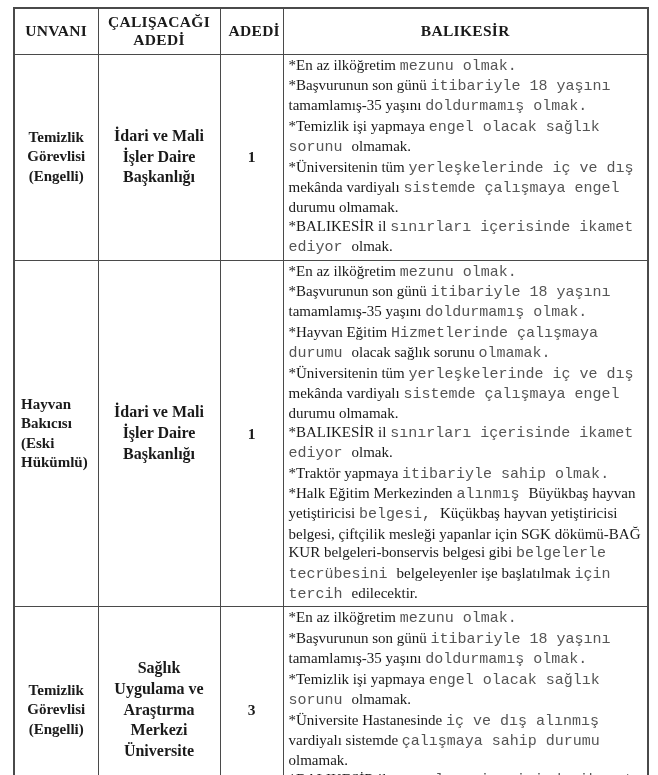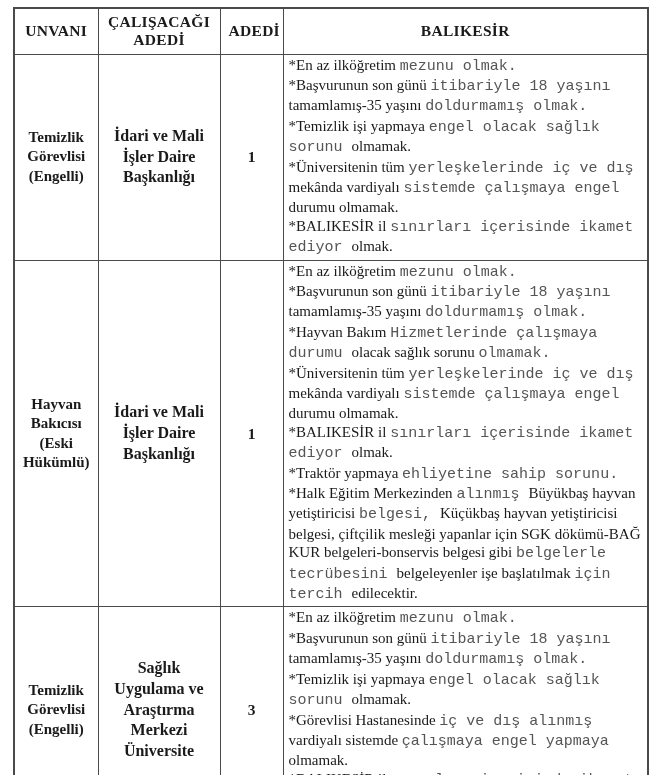--- a/index.html
+++ b/index.html
@@ -52,21 +52,21 @@
 
   td.unvani{
     font-weight:bold;
     font-size:15px;
     text-align:center;
     vertical-align:middle;
     line-height:1.3;
     padding:0 6px;
     color:var(--text-dark);
   }
-  td.unvani.align-left{text-align:center;padding-left:6px;}
+  td.unvani.align-left{text-align:left;padding-left:6px;}
   td.birim{
     font-weight:bold;
     font-size:16px;
     text-align:center;
     vertical-align:middle;
     line-height:1.3;
     padding:0 10px;
     color:var(--text-dark);
   }
   td.adedi{
@@ -119,34 +119,34 @@
             <div class="req"><span class="seg b">*BALIKESİR il </span><span class="seg r">sınırları içerisinde ikamet ediyor </span><span class="seg b">olmak.</span></div>
           </td>
         </tr>
         <tr>
           <td class="unvani align-left">Hayvan Bakıcısı (Eski Hükümlü)</td>
           <td class="birim">İdari ve Mali İşler Daire Başkanlığı</td>
           <td class="adedi">1</td>
           <td class="aciklamalar">
             <div class="req"><span class="seg b">*En az ilköğretim </span><span class="seg r">mezunu olmak.</span></div>
             <div class="req"><span class="seg b">*Başvurunun son günü </span><span class="seg r">itibariyle 18 yaşını </span><span class="seg b">tamamlamış-35 yaşını </span><span class="seg r">doldurmamış olmak.</span></div>
-            <div class="req"><span class="seg b">*Hayvan Bakım </span><span class="seg r">Hizmetlerinde çalışmaya durumu </span><span class="seg b">olacak sağlık sorunu </span><span class="seg r">olmamak.</span></div>
+            <div class="req"><span class="seg b">*Hayvan Eğitim </span><span class="seg r">Hizmetlerinde çalışmaya durumu </span><span class="seg b">olacak sağlık sorunu </span><span class="seg r">olmamak.</span></div>
             <div class="req"><span class="seg b">*Üniversitenin tüm </span><span class="seg r">yerleşkelerinde iç ve dış </span><span class="seg b">mekânda vardiyalı </span><span class="seg r">sistemde çalışmaya engel </span><span class="seg b">durumu olmamak.</span></div>
             <div class="req"><span class="seg b">*BALIKESİR il </span><span class="seg r">sınırları içerisinde ikamet ediyor </span><span class="seg b">olmak.</span></div>
-            <div class="req"><span class="seg b">*Traktör yapmaya </span><span class="seg r">ehliyetine sahip sorunu.</span></div>
+            <div class="req"><span class="seg b">*Traktör yapmaya </span><span class="seg r">itibariyle sahip olmak.</span></div>
             <div class="req"><span class="seg b">*Halk Eğitim Merkezinden </span><span class="seg r">alınmış </span><span class="seg b">Büyükbaş hayvan yetiştiricisi </span><span class="seg r">belgesi, </span><span class="seg b">Küçükbaş hayvan yetiştiricisi belgesi, </span><span class="seg b">çiftçilik mesleği yapanlar için SGK dökümü-BAĞ KUR belgeleri-bonservis belgesi gibi </span><span class="seg r">belgelerle tecrübesini </span><span class="seg b">belgeleyenler işe başlatılmak </span><span class="seg r">için tercih </span><span class="seg b">edilecektir.</span></div>
           </td>
         </tr>
         <tr>
           <td class="unvani">Temizlik Görevlisi (Engelli)</td>
           <td class="birim">Sağlık Uygulama ve Araştırma Merkezi Üniversite</td>
           <td class="adedi">3</td>
           <td class="aciklamalar">
             <div class="req"><span class="seg b">*En az ilköğretim </span><span class="seg r">mezunu olmak.</span></div>
             <div class="req"><span class="seg b">*Başvurunun son günü </span><span class="seg r">itibariyle 18 yaşını </span><span class="seg b">tamamlamış-35 yaşını </span><span class="seg r">doldurmamış olmak.</span></div>
             <div class="req"><span class="seg b">*Temizlik işi yapmaya </span><span class="seg r">engel olacak sağlık sorunu </span><span class="seg b">olmamak.</span></div>
-            <div class="req"><span class="seg b">*Görevlisi Hastanesinde </span><span class="seg r">iç ve dış alınmış </span><span class="seg b">vardiyalı sistemde </span><span class="seg r">çalışmaya engel yapmaya </span><span class="seg b">olmamak.</span></div>
+            <div class="req"><span class="seg b">*Üniversite Hastanesinde </span><span class="seg r">iç ve dış alınmış </span><span class="seg b">vardiyalı sistemde </span><span class="seg r">çalışmaya sahip durumu </span><span class="seg b">olmamak.</span></div>
             <div class="req"><span class="seg b">*BALIKESİR il </span><span class="seg r">sınırları içerisinde ikamet ediyor </span><span class="seg b">olmak.</span></div>
           </td>
         </tr>
       </tbody>
   </table>
 </div>
 
 </body></html>

